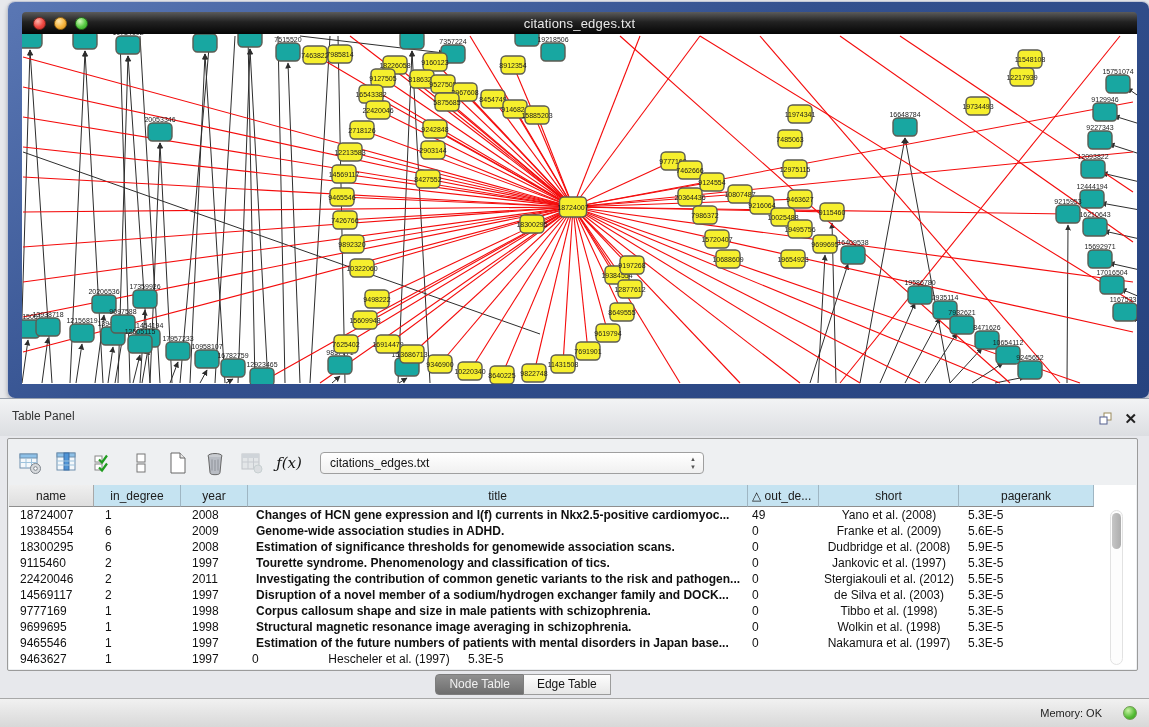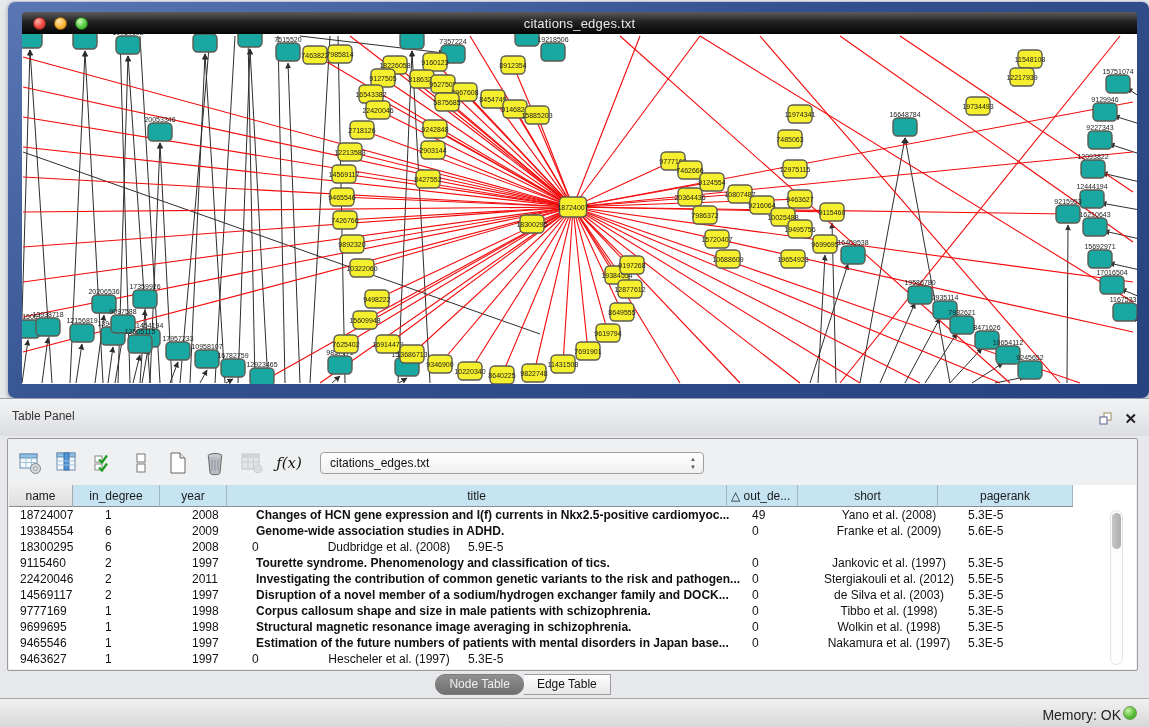--- a/index.html
+++ b/index.html
@@ -63,26 +63,26 @@
 
   
   .tabs { position:absolute; top:674px; left:0; width:1149px; height:22px;
     display:flex; justify-content:center; }
   .seg { font-size:12px; height:21px; line-height:19px; padding:0 13px;
     background:linear-gradient(#fdfdfd,#e7e7e7); border:1px solid #9c9c9c; border-left:none;
     color:#141414; }
   .seg:first-child { border-left:1px solid #9c9c9c; border-radius:4px 0 0 4px; }
   .seg:last-child { border-radius:0 4px 4px 0;margin-top:28px; }
   .seg.selected { background:linear-gradient(#909090,#6e6e6e); color:#f1f1f1;
-    border-color:#7d7d7d;border-radius:10px; }
+    border-color:#7d7d7d; }
 
   
   .statusbar { position:absolute; left:0; bottom:0; width:1149px; height:29px;
     background:linear-gradient(#f1f1f1,#d8d8d8); border-top:1px solid #a8a8a8; }
-  .mem-label { position:absolute; right:28px; top:8px; font-size:14px; color:#222; }
+  .mem-label { position:absolute; right:47px; top:8px; font-size:11px; color:#222; }
   .mem-dot { position:absolute; right:12px; top:7px; width:14px; height:14px; border-radius:50%;
     background:radial-gradient(circle at 35% 30%,#c9f3a4,#52bb33 60%,#3a9c22);
     border:1px solid #6f9b52; }
 </style>
 </head>
 <body>
 
 <div class="graph-window">
   <div class="titlebar">
     <div class="lights">
@@ -531,21 +531,21 @@
       <span class="fx-label">ƒ(x)</span>
     </button>
     <div class="combo">
       <span>citations_edges.txt</span>
       <span class="stepper">▲<br>▼</span>
     </div>
   </div>
 
   <div class="table-area">
     <div class="thead" id="thead">
-        <div class="th c0" style="width: 64px;">name</div>
+        <div class="th c0" style="width: 85px;">name</div>
         <div class="th c1" style="width: 87px;">in_degree</div>
         <div class="th c2" style="width: 67px;">year</div>
         <div class="th c3" style="width: 500px;">title</div>
         <div class="th c4" style="width: 71px;">△ out_de...</div>
         <div class="th c5" style="width: 140px;">short</div>
         <div class="th c6" style="width: 135px;">pagerank</div>
       </div>
     <div id="tbody">
         <div class="tr">
           <div class="td c0" style="width: 85px;">18724007</div>
@@ -562,20 +562,21 @@
           <div class="td c2" style="width: 67px;">2009</div>
           <div class="td c3" style="width: 500px;">Genome-wide association studies in ADHD.</div>
           <div class="td c4" style="width: 71px;">0</div>
           <div class="td c5" style="width: 140px;">Franke et al. (2009)</div>
           <div class="td c6" style="width: 135px;">5.6E-5</div>
         </div>
         <div class="tr">
           <div class="td c0" style="width: 85px;">18300295</div>
           <div class="td c1" style="width: 87px;">6</div>
           <div class="td c2" style="width: 67px;">2008</div>
+          <div class="td c3" style="width: 500px;">Estimation of significance thresholds for genomewide association scans.</div>
           <div class="td c4" style="width: 71px;">0</div>
           <div class="td c5" style="width: 140px;">Dudbridge et al. (2008)</div>
           <div class="td c6" style="width: 135px;">5.9E-5</div>
         </div>
         <div class="tr">
           <div class="td c0" style="width: 85px;">9115460</div>
           <div class="td c1" style="width: 87px;">2</div>
           <div class="td c2" style="width: 67px;">1997</div>
           <div class="td c3" style="width: 500px;">Tourette syndrome. Phenomenology and classification of tics.</div>
           <div class="td c4" style="width: 71px;">0</div>

